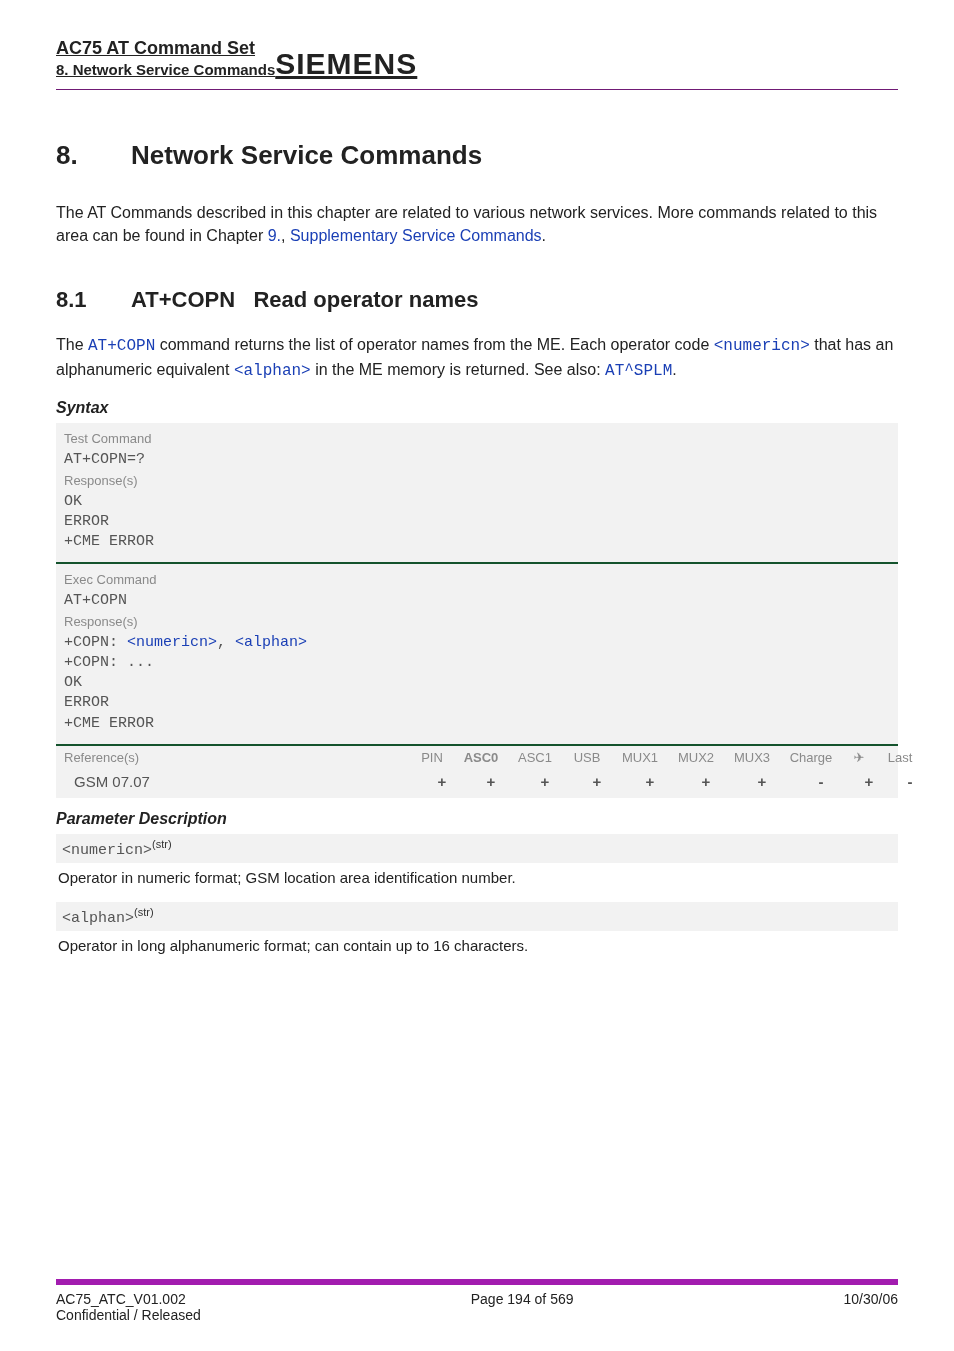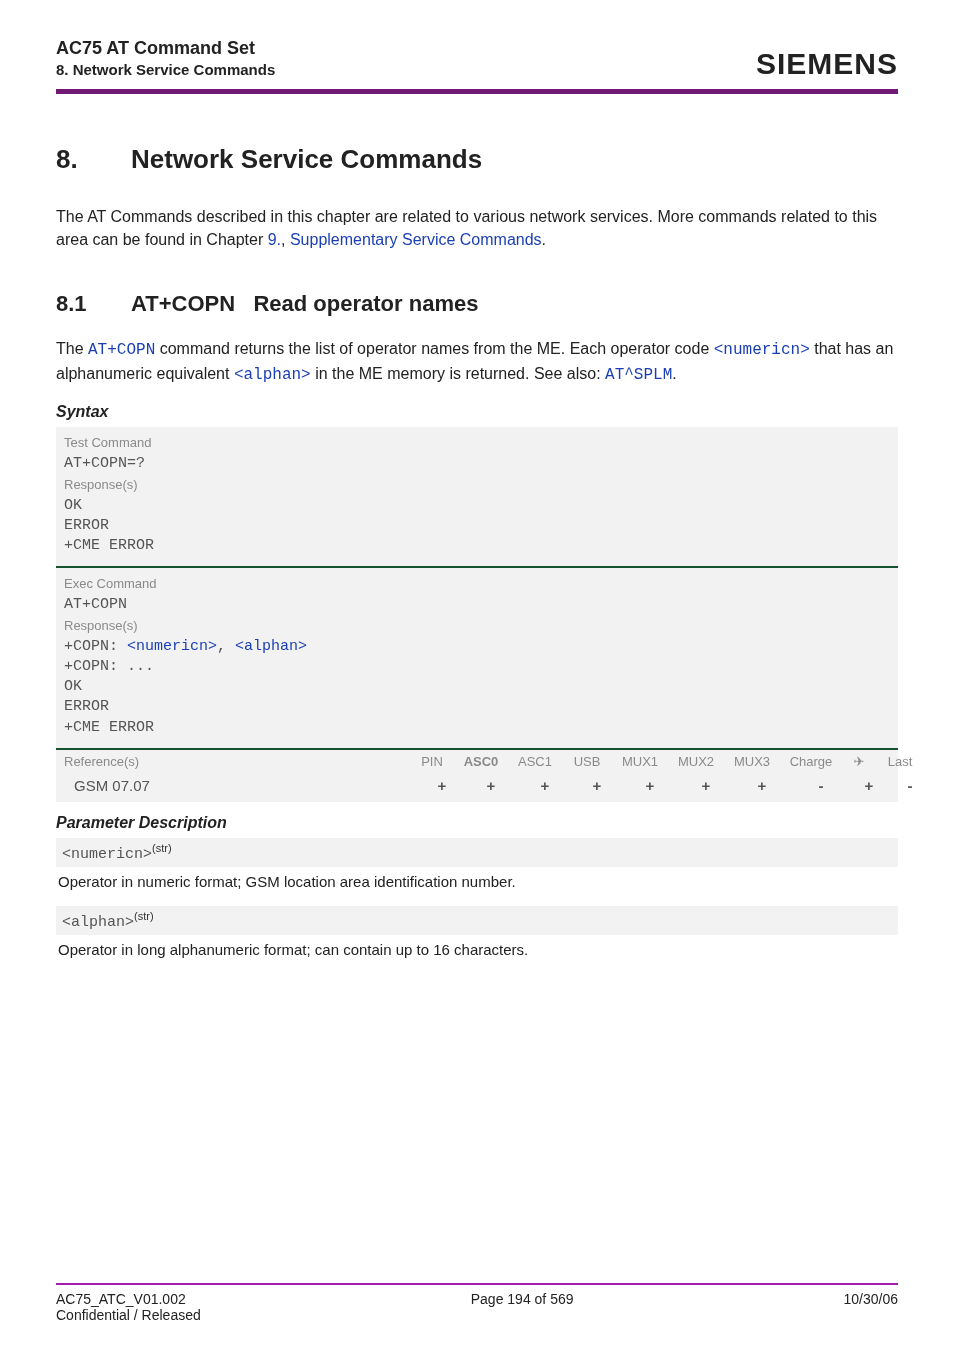--- a/index.html
+++ b/index.html
@@ -8,24 +8,25 @@
     min-height:1351px;
     margin:0 auto;
     padding:36px 56px 0 56px;
     box-sizing:border-box;
     font-family:Arial,Helvetica,sans-serif;
     color:#222;
     position:relative;
   }
   .hdr{
     display:flex;
-    justify-content:space-between;
+    justify-content:flex-start;
     align-items:flex-end;
-    border-bottom:5px solid #701a75;
+    border-bottom:1px solid #701a75;
     padding-bottom:8px;
+    text-decoration:underline;
   }
   .hdr-left{line-height:1.35;}
   .hdr-title{font-weight:bold;font-size:18px;}
   .hdr-sub{font-weight:bold;font-size:15px;}
   .brand{font-weight:900;font-size:30px;letter-spacing:1px;}
   h1.chap{font-size:26px;font-weight:bold;margin:50px 0 30px 0;}
   h1.chap .num{display:inline-block;width:75px;}
   .para{font-size:16px;line-height:1.45;margin:16px 0;}
   .link{color:#1a3fb5;}
   .param-link{color:#1a3fb5;font-family:"Courier New",monospace;}
@@ -74,21 +75,21 @@
     margin-top:6px;
   }
   .param-box .pname{font-family:"Courier New",monospace;color:#555;}
   .param-box sup{font-size:11px;color:#333;}
   .param-desc{font-size:15px;padding:6px 2px 10px 2px;}
   .footer{
     position:absolute;
     bottom:28px;
     left:56px;
     right:56px;
-    border-top:2px solid #a21caf;
+    border-top:6px solid #a21caf;
     padding-top:6px;
     font-size:14px;
     display:flex;
     justify-content:space-between;
     color:#222;
   }
   .footer .fl{text-align:left;}
   .footer .fc{text-align:center;flex:1;}
   .footer .fr{text-align:right;}
 </style>

